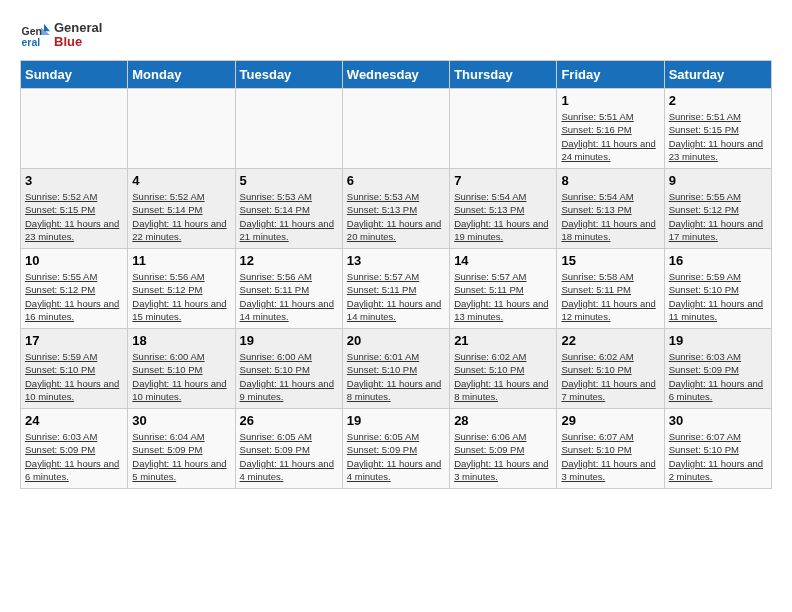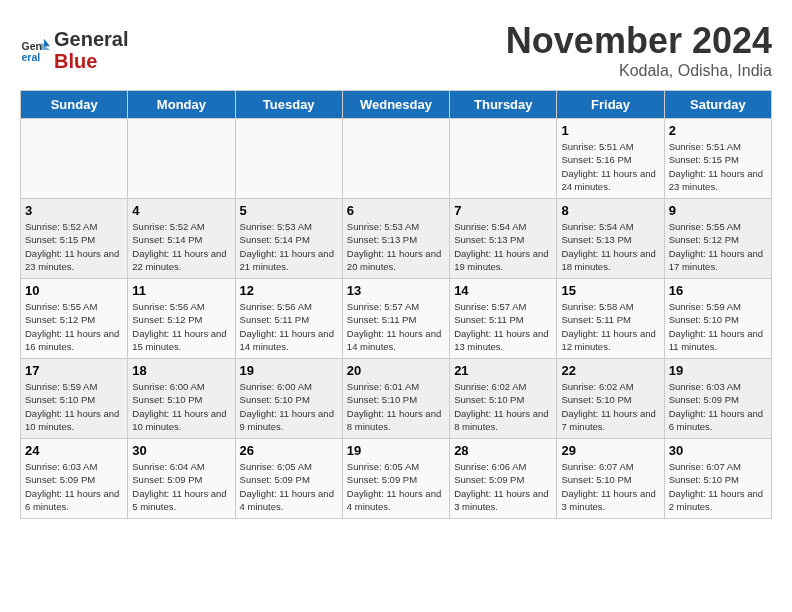--- a/index.html
+++ b/index.html
@@ -14,21 +14,21 @@
       display: flex;
       justify-content: space-between;
       align-items: center;
       margin-bottom: 10px;
     }
     .logo {
       display: flex;
       align-items: center;
     }
     .logo-text {
-      font-size: 20px;
+      font-size: 13px;
       font-weight: bold;
       color: #333;
       line-height: 1.1;
     }
     .logo-text span {
       color: #1a6fba;
     }
     .logo-icon {
       width: 30px;
       height: 30px;
@@ -48,21 +48,21 @@
     }
     table {
       width: 100%;
       border-collapse: collapse;
       font-size: 10.5px;
     }
     thead tr th {
       background-color: #1a6fba;
       color: #fff;
       padding: 6px 4px;
-      text-align: center;
+      text-align: left;
       font-size: 13px;
       font-weight: bold;
       border: 1px solid #ccc;
     }
     tbody tr td {
       border: 1px solid #ccc;
       vertical-align: top;
       padding: 4px;
       height: 80px;
       width: 14.28%;
@@ -76,20 +76,21 @@
     .day-num {
       font-size: 13px;
       font-weight: bold;
       display: block;
       margin-bottom: 2px;
     }
     .day-info {
       font-size: 9.5px;
       color: #333;
       line-height: 1.4;
+      text-decoration: underline;
     }
     .empty {
       background-color: #f0f0f0;
     }
   </style>
 </head>
 <body>
 
 <div class="header">
   <div class="logo">
@@ -97,24 +98,20 @@
       <text x="2" y="20" font-size="14" font-weight="bold" fill="#333">Gen</text>
       <text x="2" y="34" font-size="14" font-weight="bold" fill="#1a6fba">eral</text>
       <polygon points="32,5 40,15 32,15" fill="#1a6fba"></polygon>
       <polygon points="28,10 40,20 28,20" fill="#1a6fba" opacity="0.6"></polygon>
     </svg>
     <div class="logo-text">
       <div><span style="color:#333">General</span></div>
       <div><span style="color:#b91c1c">Blue</span></div>
     </div>
   </div>
-  <div class="title-block">
-    <div class="month-title">November 2024</div>
-    <div class="location">Kodala, Odisha, India</div>
-  </div>
 </div>
 
 <table>
   <thead>
     <tr>
     <th>Sunday</th>
         <th>Monday</th>
         <th>Tuesday</th>
         <th>Wednesday</th>
         <th>Thursday</th>

